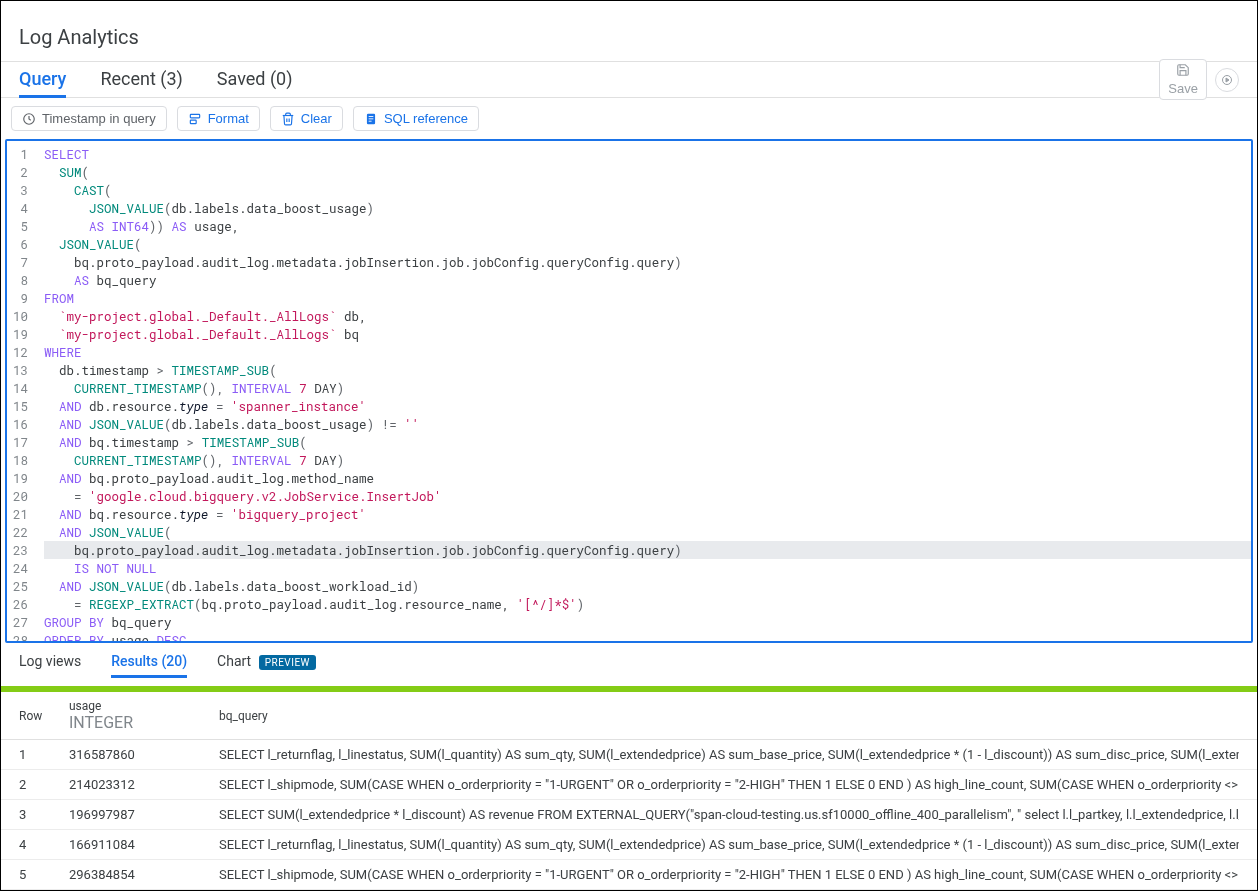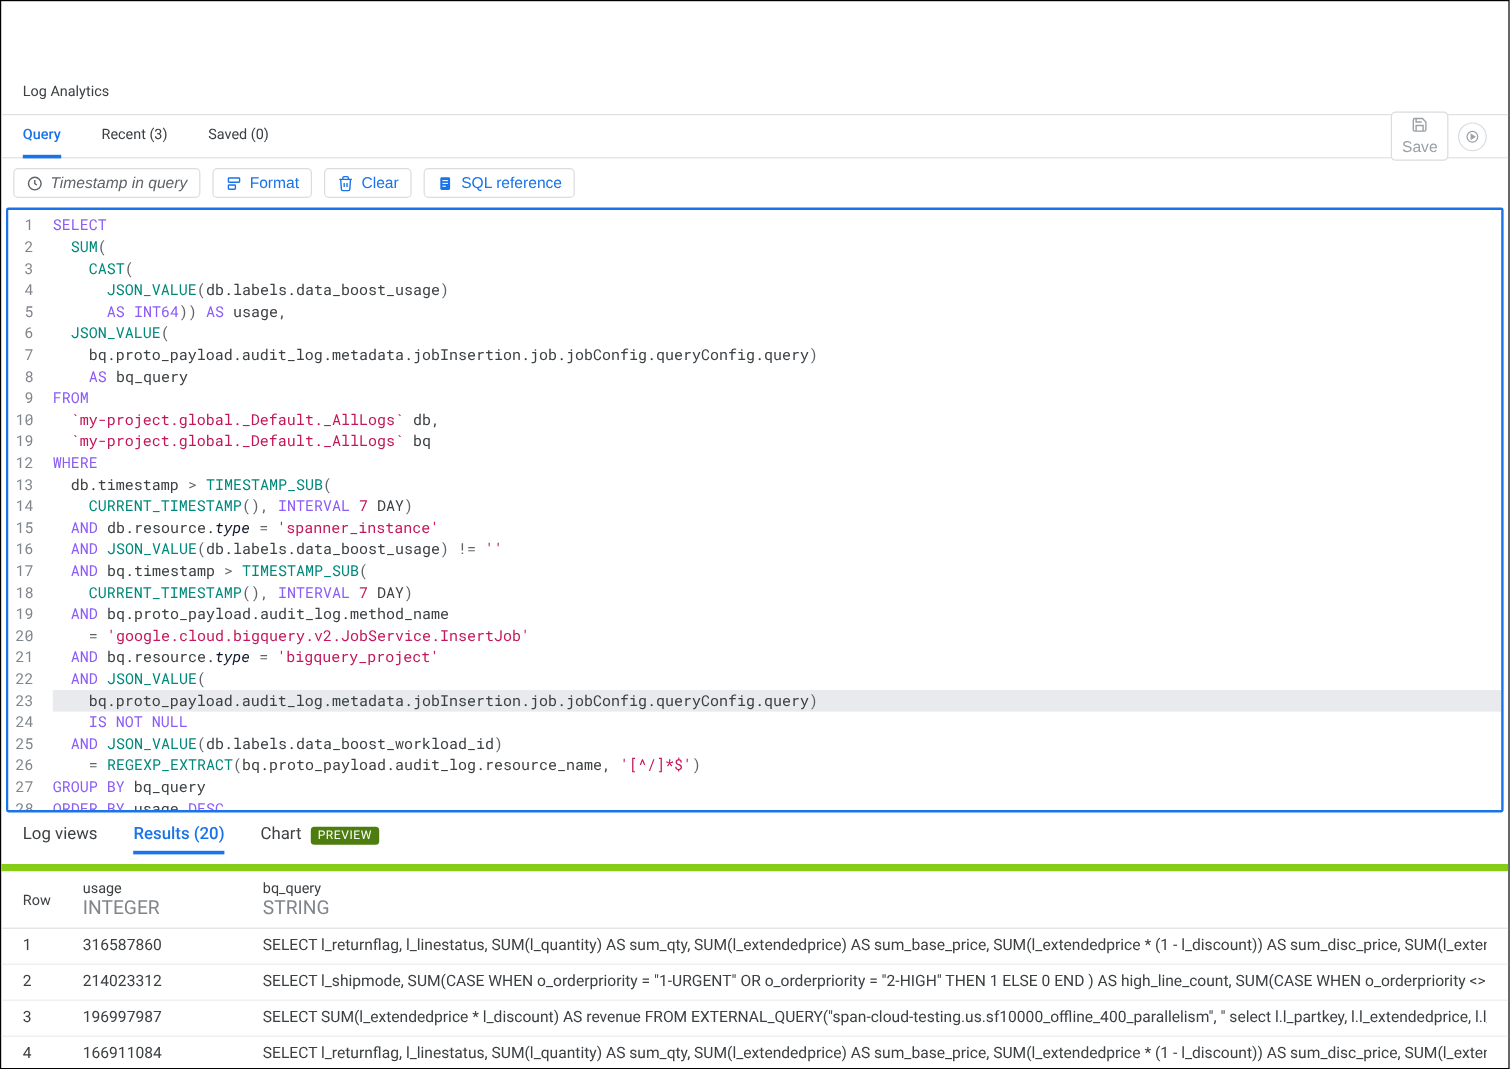--- a/index.html
+++ b/index.html
@@ -9,39 +9,38 @@
     color: #202124;
     background: #fff;
     border: 1px solid #000;
     width: 1258px;
     height: 891px;
     overflow: hidden;
   }
   .header {
     padding: 24px 18px 12px 18px;
     border-bottom: 1px solid #e0e0e0;
-    font-size: 12px;
+    font-size: 20px;
     font-weight: 400;
     color: #3c4043;
-    margin-top: 44px;
   }
   .tabrow {
     display: flex;
     align-items: center;
     padding: 0 18px;
     border-bottom: 1px solid #e0e0e0;
     height: 36px;
   }
   .tab {
     padding: 0 0 0 0;
     margin-right: 34px;
     height: 36px;
     display: flex;
     align-items: center;
-    font-size: 12px;
+    font-size: 18px;
     color: #3c4043;
     cursor: pointer;
     border-bottom: 3px solid transparent;
   }
   .tab.active {
     color: #1a73e8;
     border-bottom-color: #1a73e8;
     font-weight: 500;
   }
   .tab-spacer { flex: 1; }
@@ -79,21 +78,21 @@
     align-items: center;
     gap: 6px;
     border: 1px solid #dadce0;
     background: #fff;
     color: #1a73e8;
     padding: 4px 10px;
     border-radius: 4px;
     font-size: 13px;
     cursor: pointer;
   }
-  .tbtn.muted { color: #5f6368; font-style: italic; }
+  .tbtn.muted { color: #5f6368; }
   .tbtn svg { flex-shrink: 0; }
 
   .editor-wrap {
     border: 2px solid #1a73e8;
     margin: 0 4px;
     border-radius: 2px;
     height: 504px;
     overflow: hidden;
     background: #fff;
   }
@@ -130,21 +129,21 @@
   .results-tabs {
     display: flex;
     align-items: center;
     gap: 30px;
     padding: 10px 18px 8px 18px;
     border-bottom: 6px solid #84cc16;
   }
   .rtab { font-size: 14px; color: #3c4043; cursor:pointer; padding-bottom:6px; border-bottom: 3px solid transparent;}
   .rtab.active { color: #1a73e8; border-bottom-color:#1a73e8; font-weight:500; }
   .badge {
-    background: #4d7c0f;
+    background: #0369a1;
     color: #fff;
     font-size: 10px;
     padding: 2px 6px;
     border-radius: 3px;
     margin-left: 4px;
     letter-spacing: 0.5px;
   }
   .table-head {
     display: flex;
     padding: 7px 18px 7px 18px;
@@ -275,21 +274,20 @@
 </div>
 
 <div class="table-head">
   <div class="col-row">Row</div>
   <div class="col-usage">
     <div>usage</div>
     <div class="sub">INTEGER</div>
   </div>
   <div class="col-bq">
     <div>bq_query</div>
-    <div class="sub">STRING</div>
   </div>
 </div>
 <div id="tablebody">
     <div class="trow">
       <div class="col-row">1</div>
       <div class="col-usage">316587860</div>
       <div class="col-bq">SELECT l_returnflag, l_linestatus, SUM(l_quantity) AS sum_qty, SUM(l_extendedprice) AS sum_base_price, SUM(l_extendedprice * (1 - l_discount)) AS sum_disc_price, SUM(l_extend</div>
     </div>
     <div class="trow">
       <div class="col-row">2</div>

